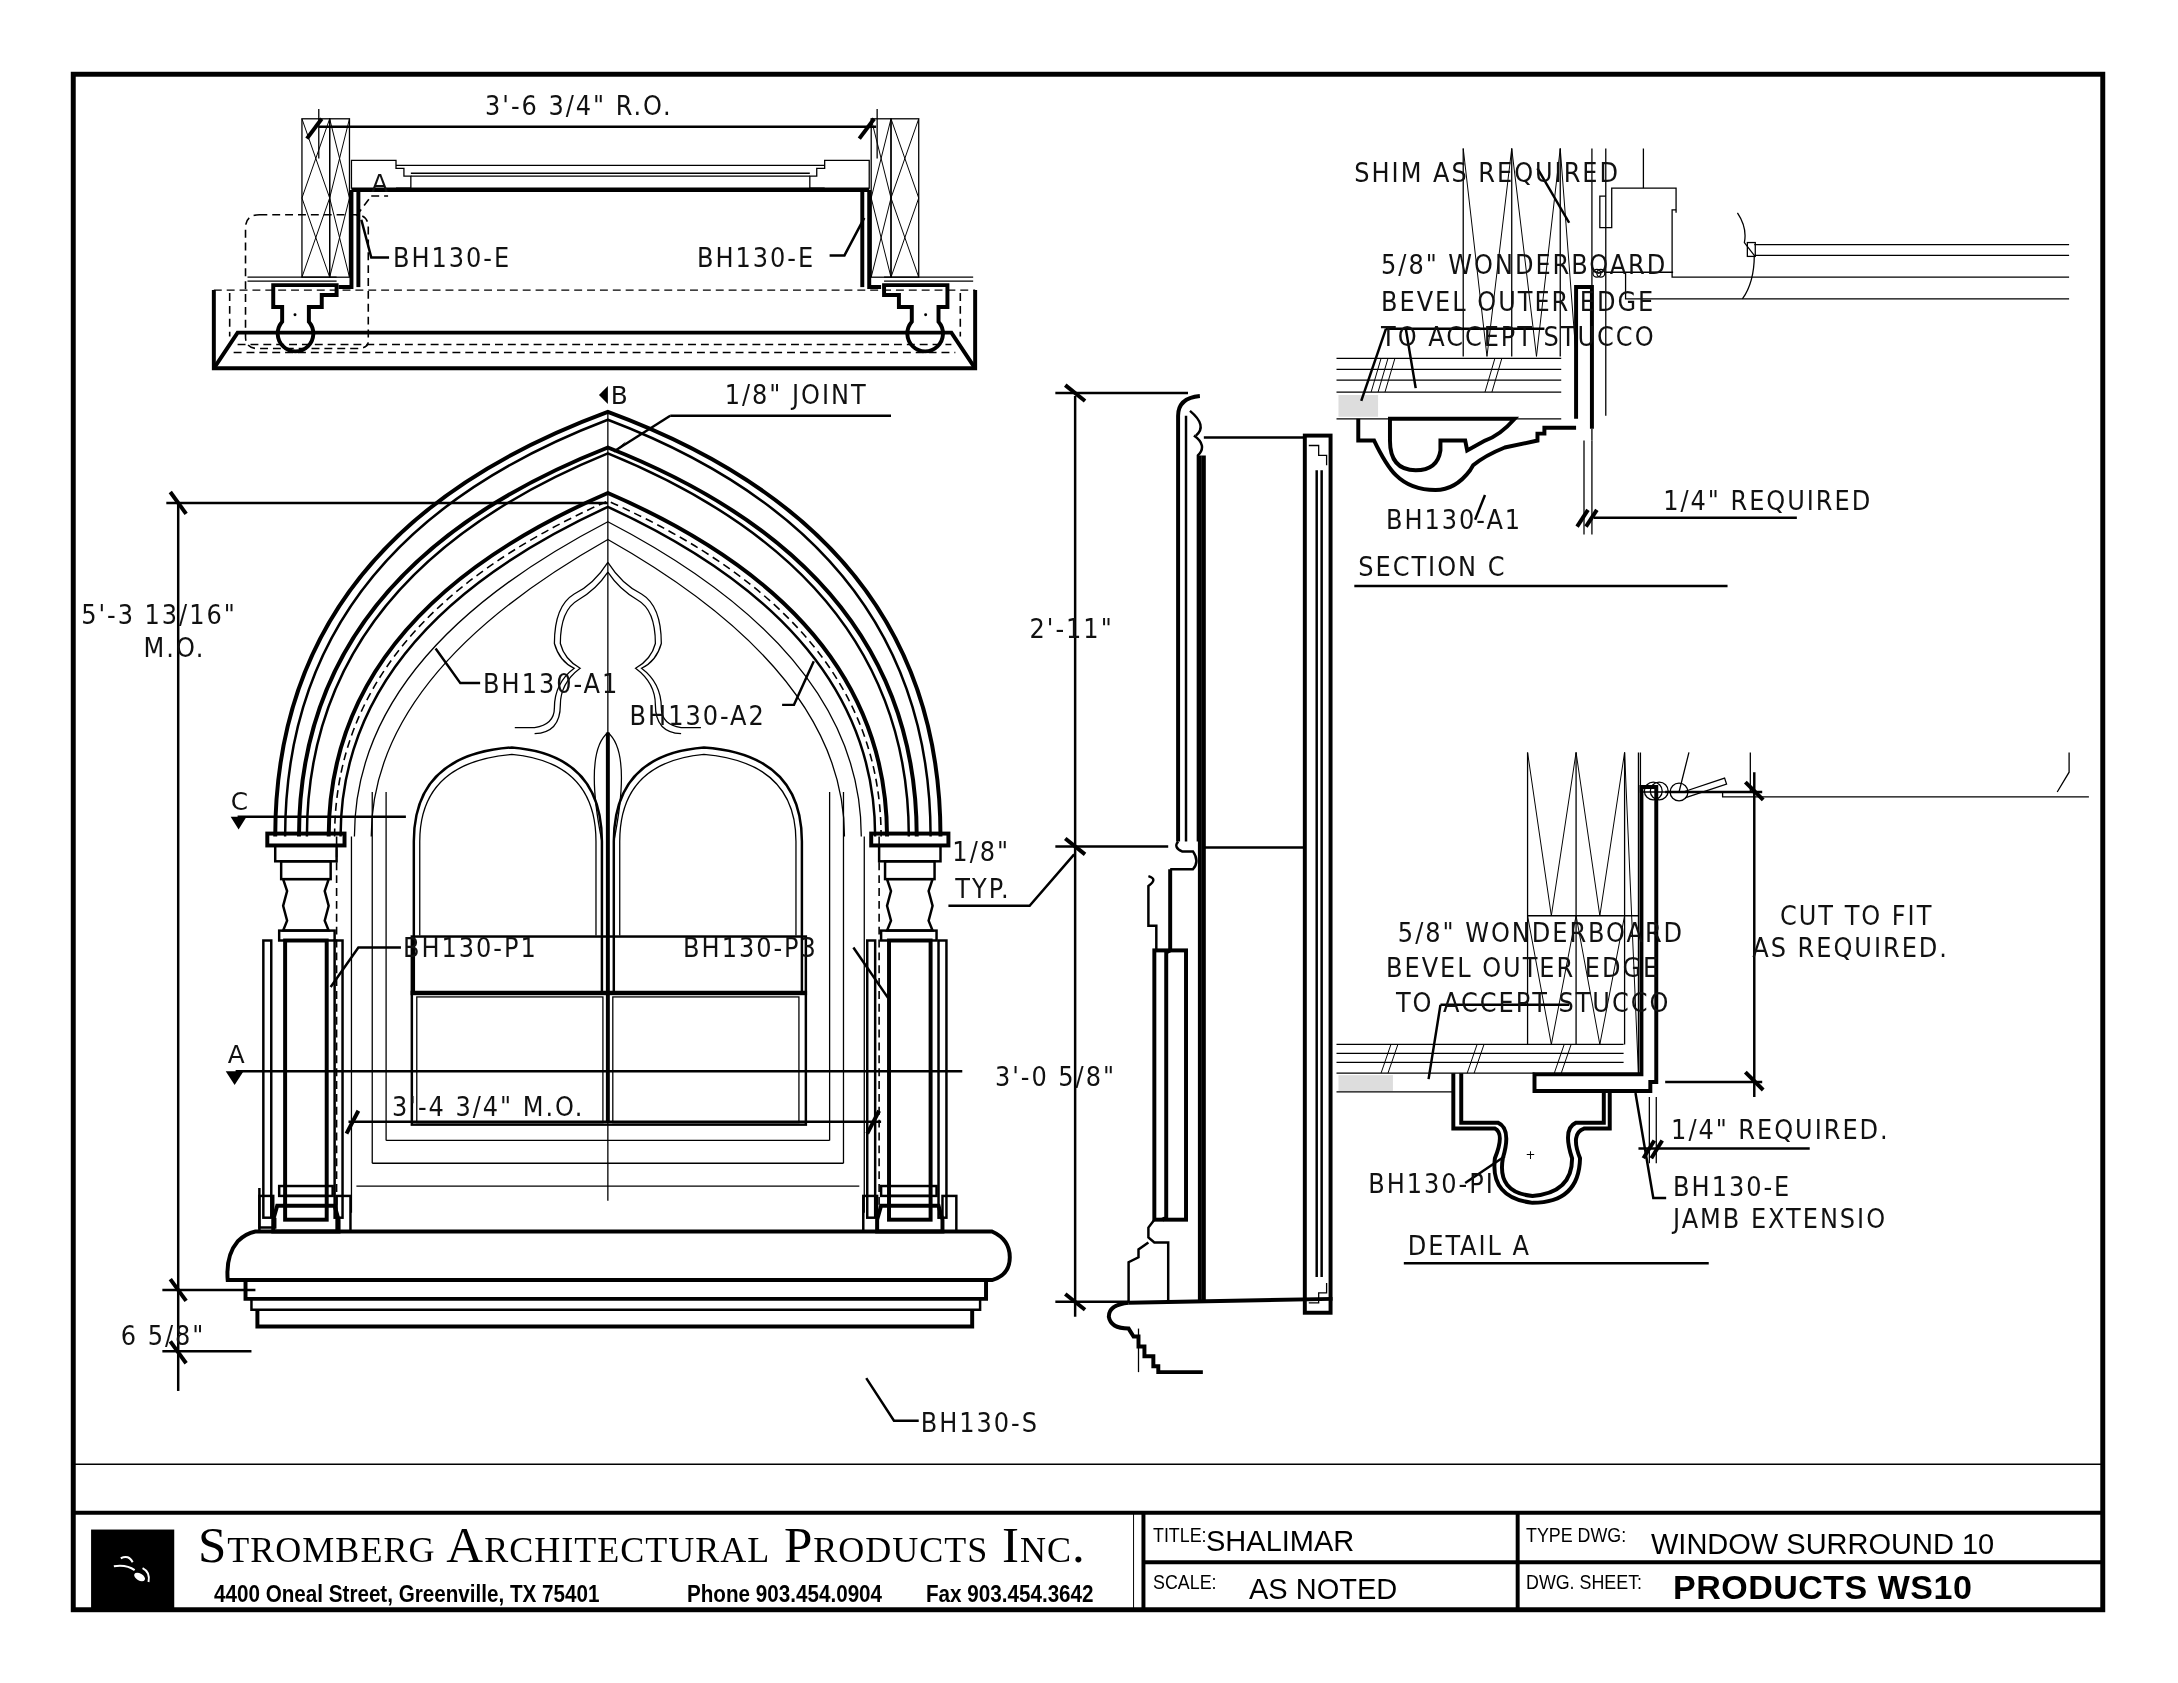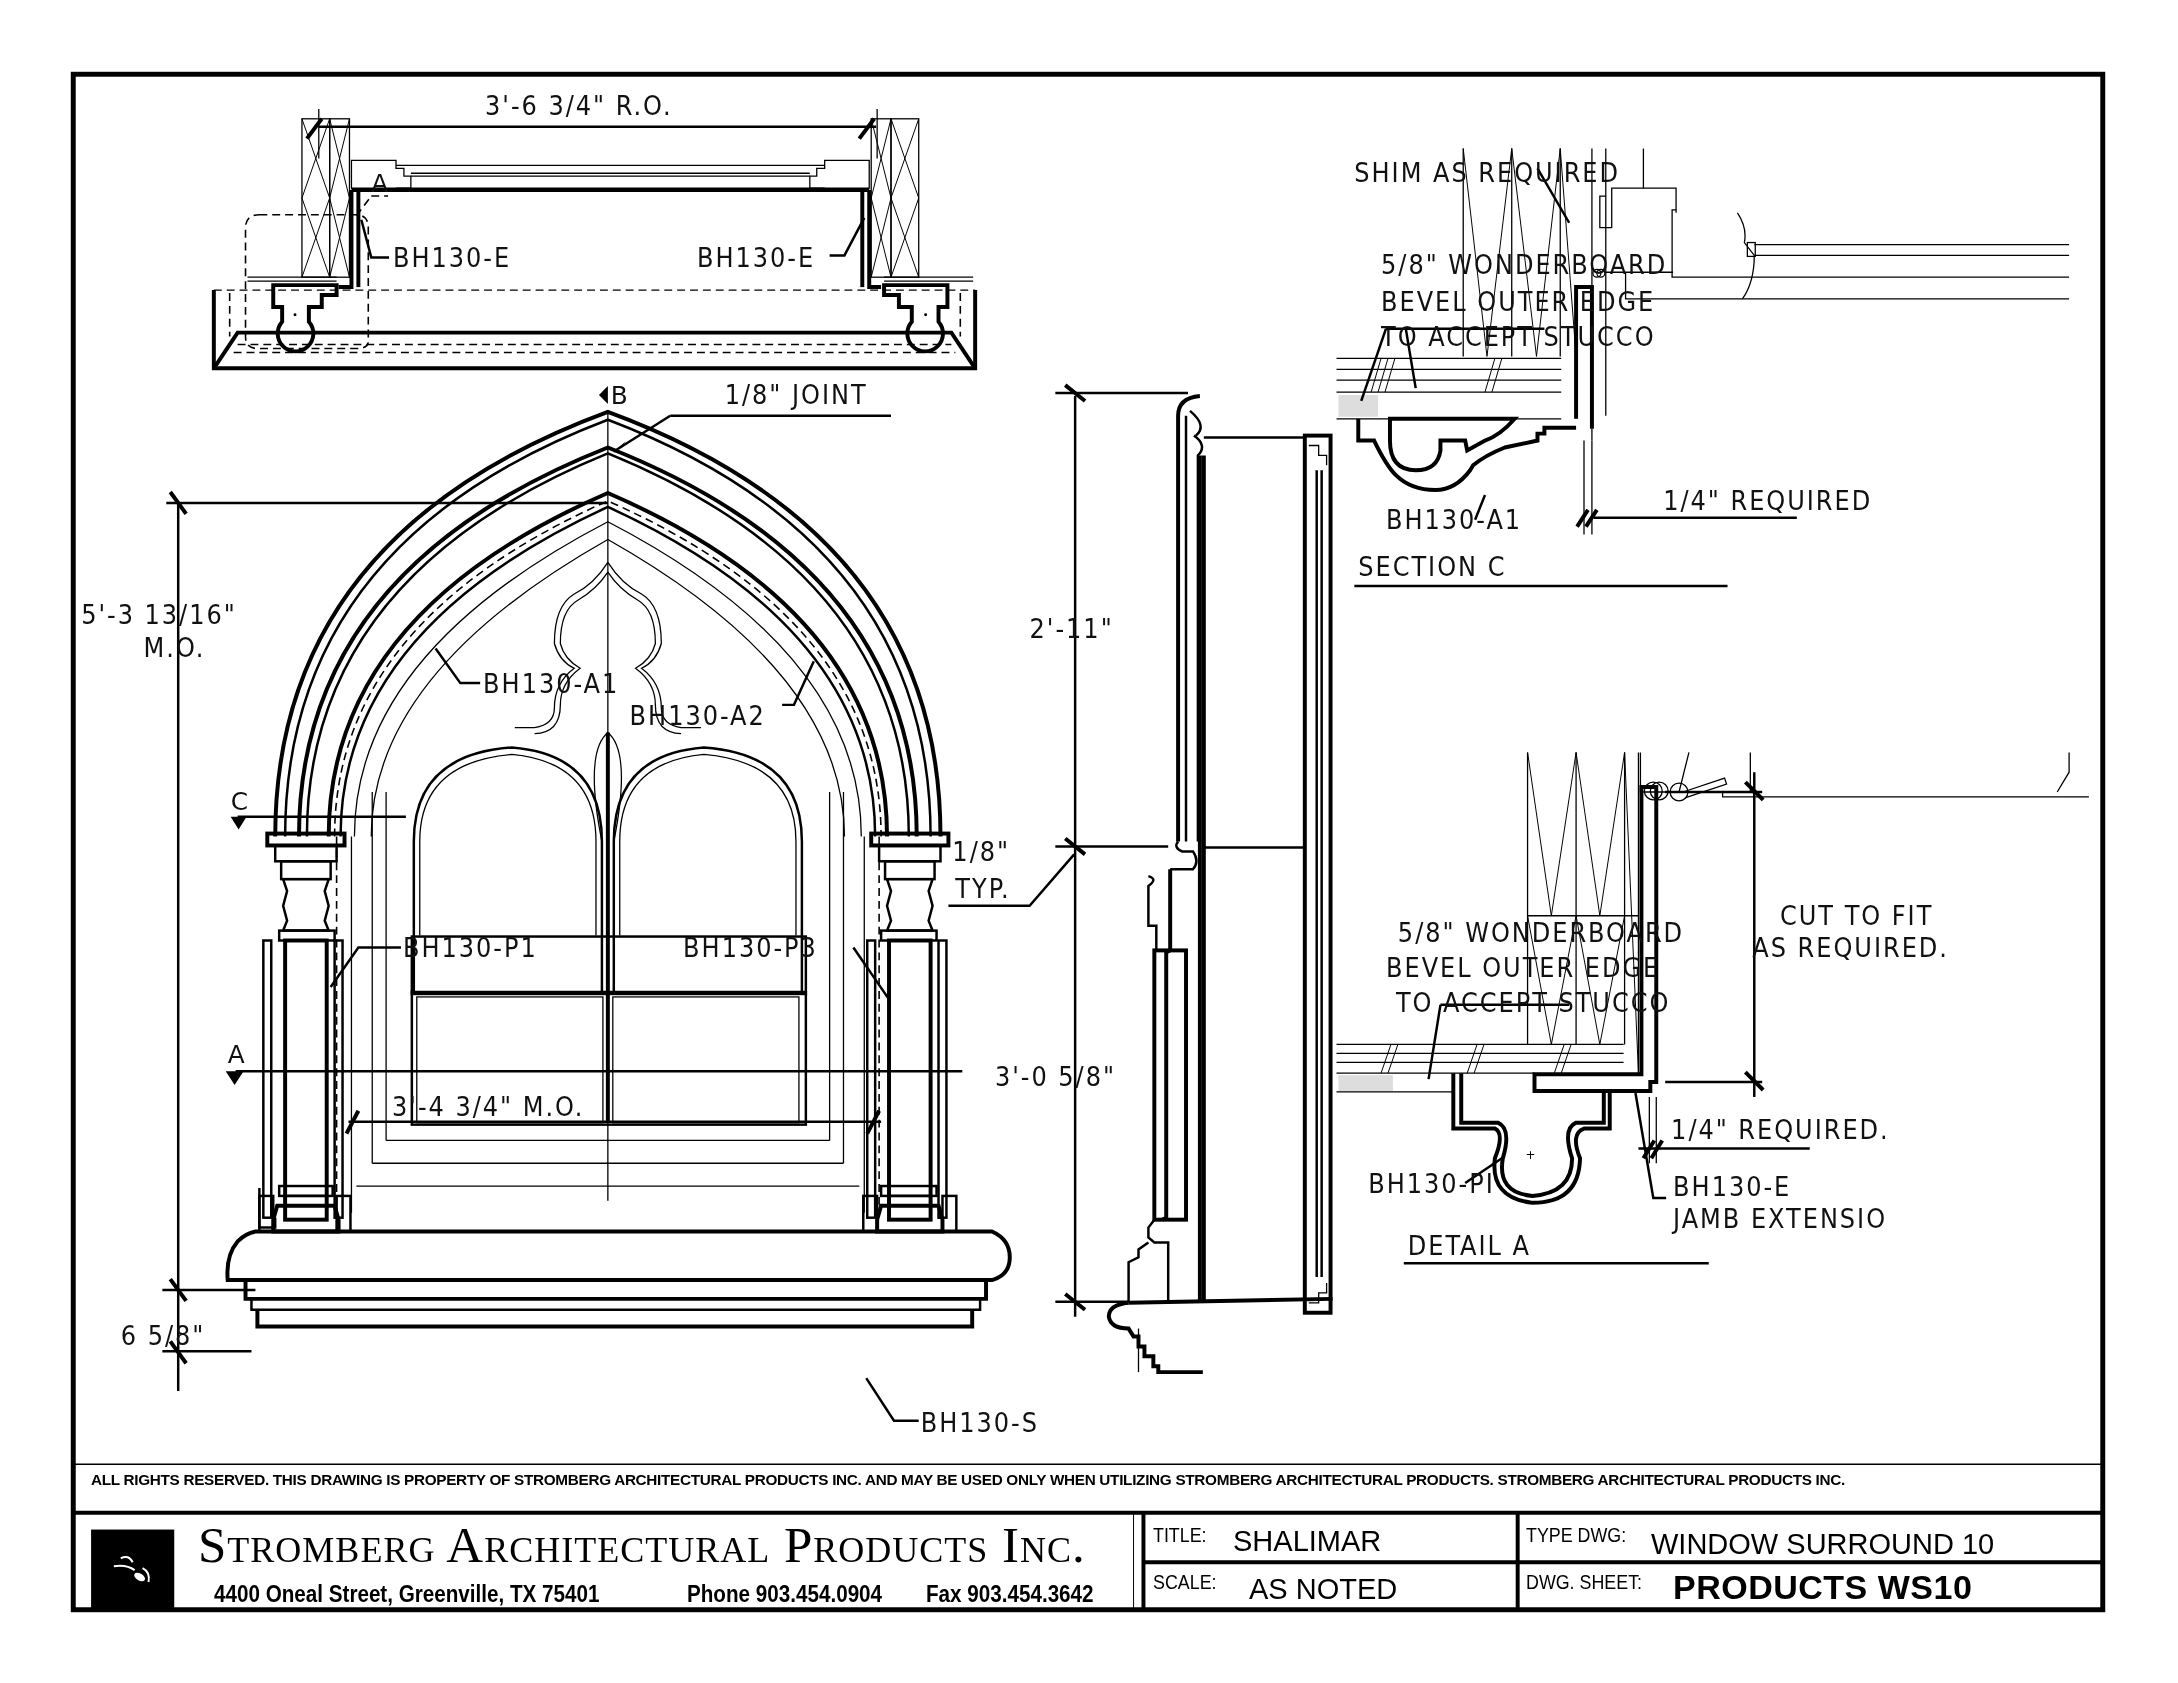--- a/index.html
+++ b/index.html
@@ -386,29 +386,28 @@
   <g>
     <rect x="92" y="1545" width="84" height="80" fill="#000"></rect>
     <path d="M122 1574 Q130 1570 134 1578" stroke="#fff" stroke-width="2" fill="none"></path>
     <path d="M115 1582 Q128 1580 136 1586" stroke="#fff" stroke-width="2" fill="none"></path>
     <path d="M144 1584 Q152 1588 150 1598" stroke="#fff" stroke-width="2" fill="none"></path>
     <ellipse cx="141" cy="1593" rx="6" ry="3.5" transform="rotate(30 141 1593)" fill="#fff"></ellipse>
   </g>
 </svg>
 
 <div id="disclaimer">
-  <div>ALL RIGHTS RESERVED. THIS DRAWING IS PROPERTY OF STROMBERG ARCHITECTURAL PRODUCTS INC. AND MAY BE USED ONLY WHEN UTILIZING STROMBERG ARCHITECTURAL PRODUCTS.  STROMBERG ARCHITECTURAL PRODUCTS INC.</div>
 </div>
 
 <div id="tb-company">Stromberg Architectural Products Inc.</div>
 <div id="tb-address">4400 Oneal Street, Greenville, TX  75401</div>
 <div id="tb-phone">Phone 903.454.0904</div>
 <div id="tb-fax">Fax 903.454.3642</div>
 
 <div class="tb-key" style="left:1153px; top:1523px;">TITLE:</div>
-<div class="tb-val" style="left:1233px; top:1525px;">SHALIMAR</div>
+<div class="tb-val" style="left:1206px; top:1525px;">SHALIMAR</div>
 <div class="tb-key" style="left:1153px; top:1570px;">SCALE:</div>
 <div class="tb-val" style="left:1249px; top:1573px;">AS NOTED</div>
 <div class="tb-key" style="left:1526px; top:1523px;">TYPE DWG:</div>
 <div class="tb-val" style="left:1651px; top:1528px;text-align:center;">WINDOW SURROUND 10</div>
 <div class="tb-key" style="left:1526px; top:1570px;">DWG. SHEET:</div>
 <div class="tb-val-bold" style="left:1673px; top:1568px;">PRODUCTS WS10</div>
 
 
 </body></html>

